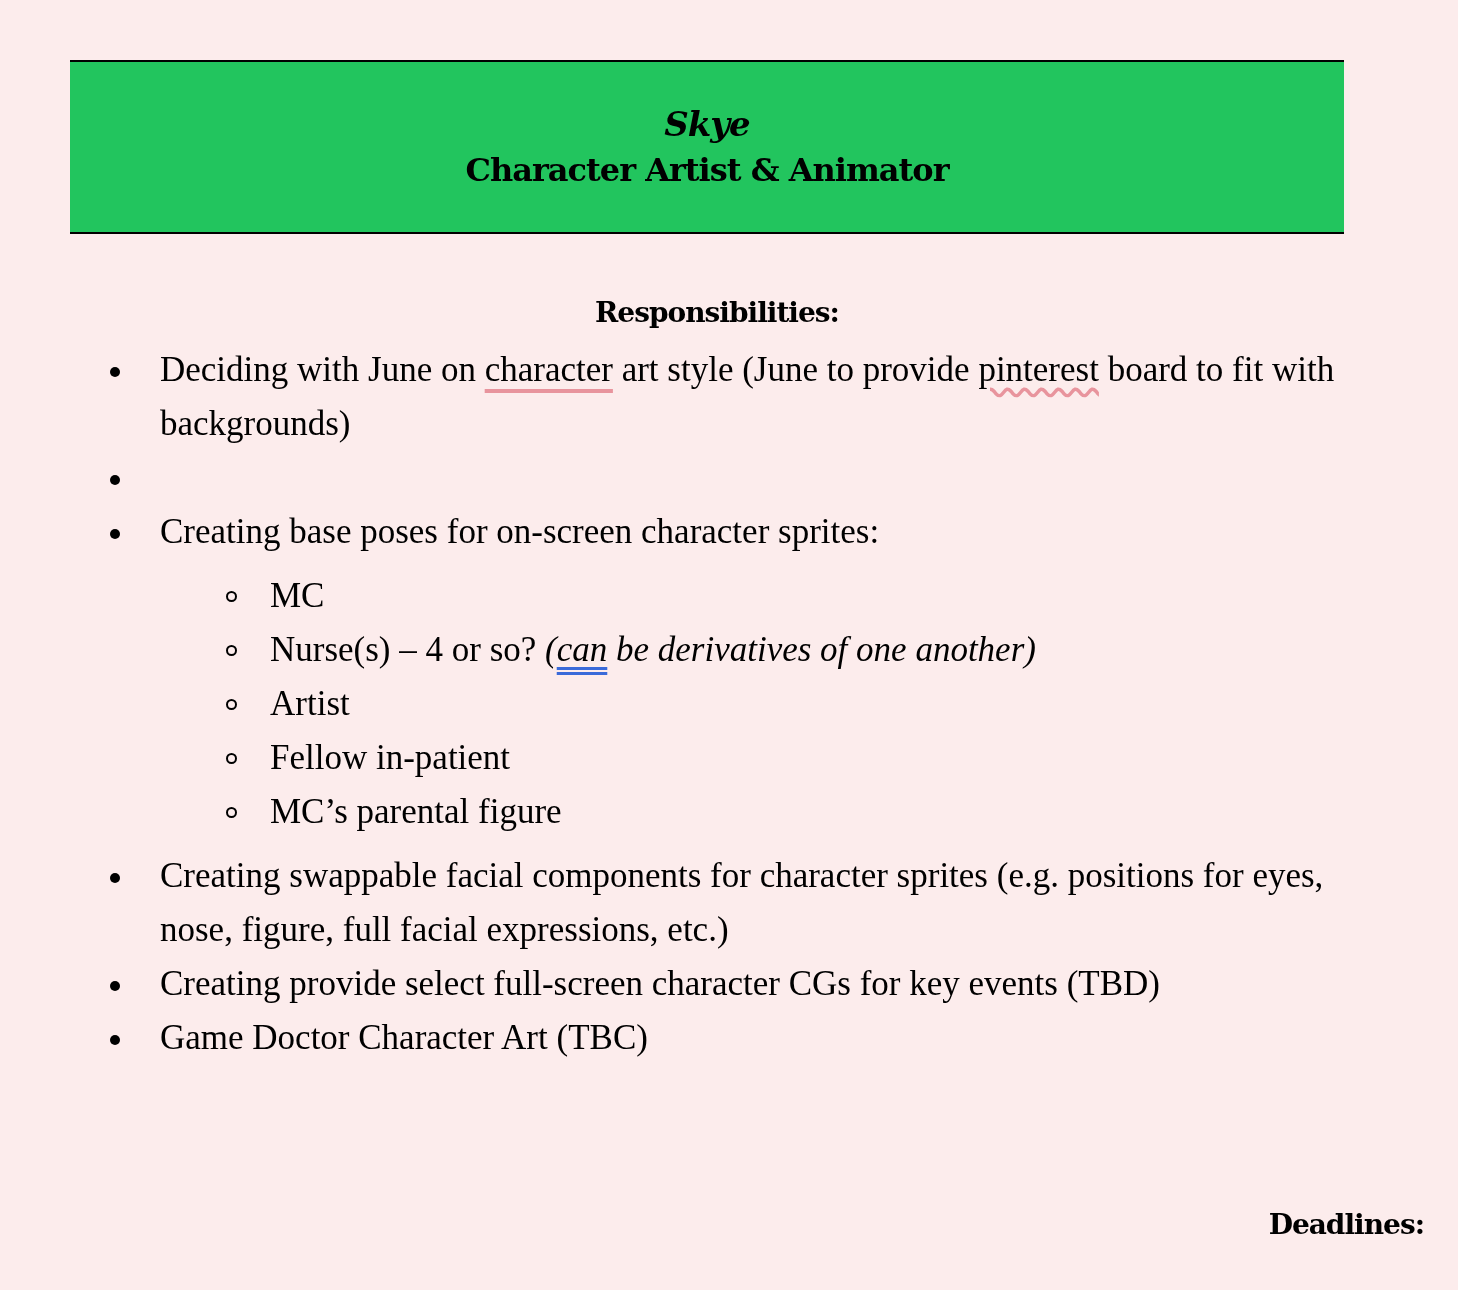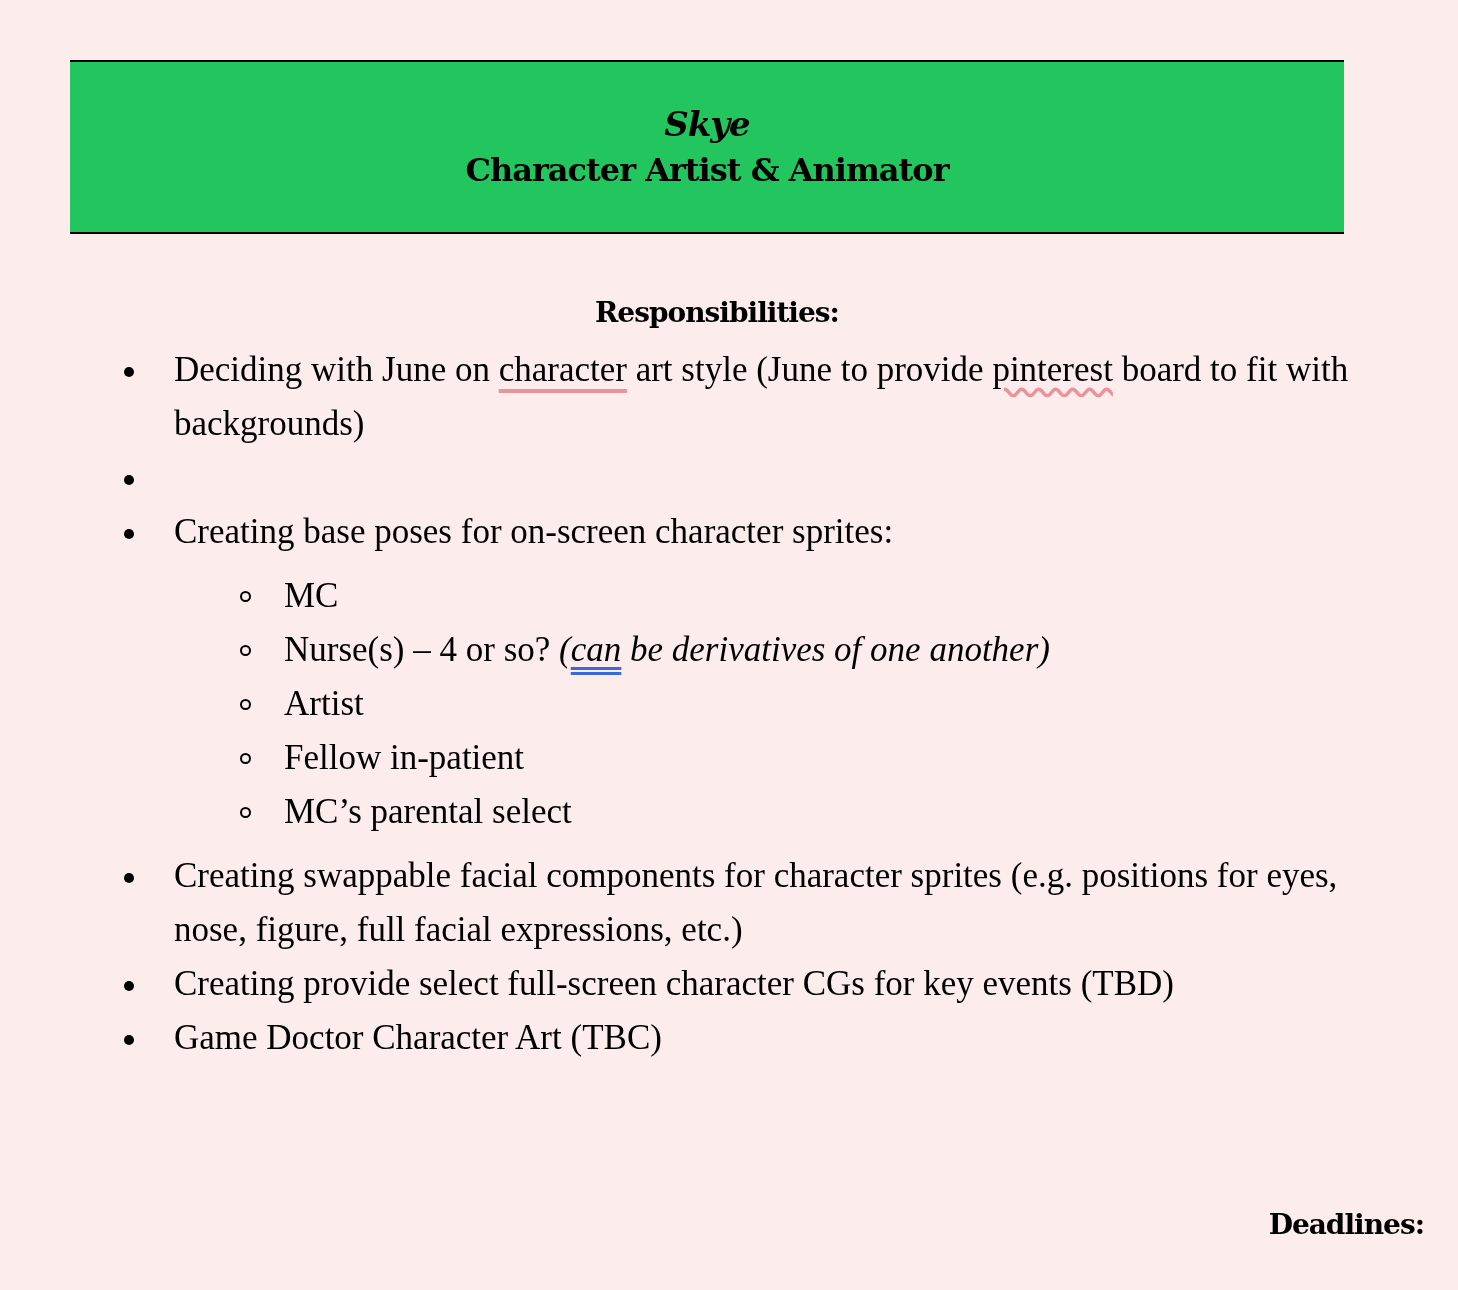--- a/index.html
+++ b/index.html
@@ -26,21 +26,21 @@
     margin-top:9px;
     font-family:"DejaVu Serif", serif; font-weight:bold;
     font-size:32px; line-height:34px; letter-spacing:-1px;
   }
   .section-heading {
     position:absolute; left:0; width:1414px; text-align:center;
     font-family:"DejaVu Serif", serif; font-weight:bold;
     font-size:28px; letter-spacing:-1px;margin-left:10px;
   }
   .list {
-    position:absolute; left:118px; top:343px; width:1240px;
+    position:absolute; left:104px; top:343px; width:1240px;
     margin:0; padding:0; list-style:none;
     font-size:35px; line-height:54px;
   }
   .list li { position:relative; padding-left:56px; }
   .bullet {
     position:absolute; left:6px; top:24px;
     width:10px; height:10px; border-radius:50%; background:#000;
   }
   .sublist { margin:10px; padding:0; list-style:none; }
   .sublist li { padding-left:100px; }
@@ -87,21 +87,21 @@
       <li style="position:relative;">
         <span class="circle"></span>
         <span>Artist</span>
       </li>
       <li style="position:relative;">
         <span class="circle"></span>
         <span>Fellow in-patient</span>
       </li>
       <li style="position:relative;">
         <span class="circle"></span>
-        <span>MC’s parental select</span>
+        <span>MC’s parental figure</span>
       </li>
     </ul>
   </li>
   <li>
     <span class="bullet"></span>
     <span>Creating swappable facial components for character sprites (e.g. positions for eyes, nose, figure, full facial expressions, etc.)</span>
   </li>
   <li>
     <span class="bullet"></span>
     <span>Creating provide select full-screen character CGs for key events (TBD)</span>

